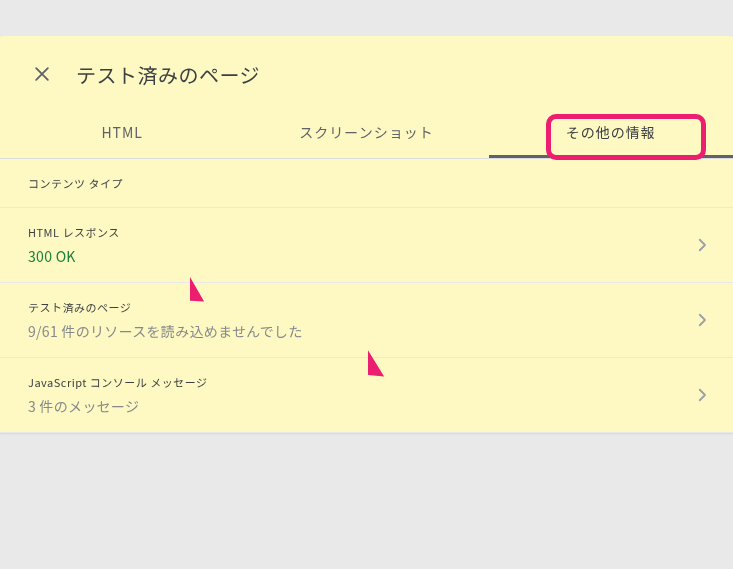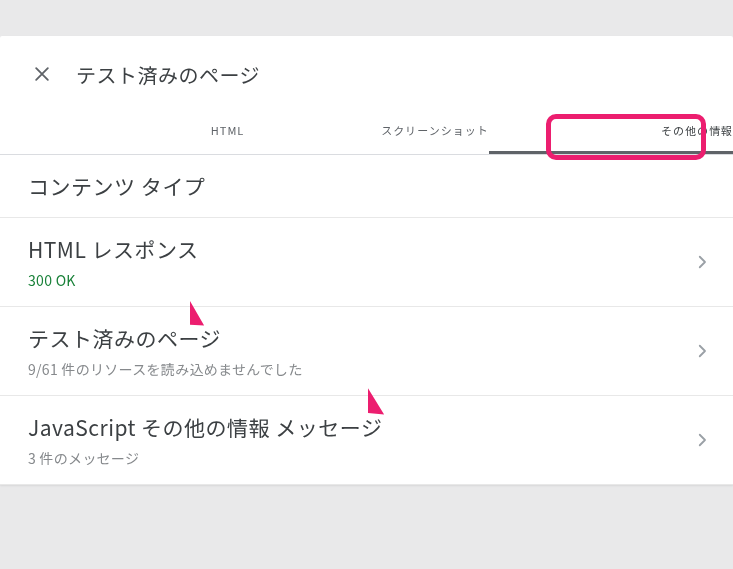--- a/index.html
+++ b/index.html
@@ -1,34 +1,34 @@
 <!DOCTYPE html>
 <html><head>
 <meta charset="utf-8">
 <style>
   * { box-sizing: border-box; margin: 0; padding: 0; }
   html, body { width: 733px; height: 569px; font-family: "Hiragino Sans", "Noto Sans JP", Arial, sans-serif; background: #e9e9ea; }
   .topbar { height: 36px; background: #e9e9ea; }
-  .panel { background: #ffffff; margin: 0 0 0 0; border-top-left-radius: 2px; border-top-right-radius: 2px; box-shadow: 0 1px 2px rgba(0,0,0,0.08); }
+  .panel { background: #fef9c3; margin: 0 0 0 0; border-top-left-radius: 2px; border-top-right-radius: 2px; box-shadow: 0 1px 2px rgba(0,0,0,0.08); }
 
   .header { display: flex; align-items: center; padding: 18px 16px 14px 16px; }
   .close-btn { width: 40px; height: 40px; display:flex; align-items:center; justify-content:center; color:#5f6368; cursor:pointer; margin-left:6px; }
   .close-btn svg { width: 20px; height: 20px; }
   .title { font-size: 20px; color: #3c4043; margin-left: 14px; font-weight: 400; letter-spacing: 0.5px; }
 
   .tabs { display:flex; border-bottom: 1px solid #dadce0; position: relative; }
-  .tab { flex: 1; text-align: right; padding: 14px 0 16px 0; font-size: 11px; color:#5f6368; letter-spacing: 1px; cursor:pointer; position:relative; }
+  .tab { flex: 1; text-align: center; padding: 14px 0 16px 0; font-size: 14px; color:#5f6368; letter-spacing: 1px; cursor:pointer; position:relative; }
   .tab.active { color:#3c4043; letter-spacing: 1px; }
   .tab.active::after { content:""; position:absolute; left:0; right:0; bottom:0; height:3px; background:#5f6368; }
   .tab-highlight { position:absolute; border:5px solid #ec1e6f; border-radius:10px; pointer-events:none; }
 
   .list { }
   .row { display:flex; align-items:center; justify-content:space-between; padding: 16px 22px 16px 28px; border-bottom:1px solid #e8e8e8; cursor:pointer; position:relative; }
   .row .texts { display:flex; flex-direction:column; }
-  .row .label { font-size: 21px; color:#3c4043; letter-spacing: 0.5px; }
+  .row .label { font-size: 11px; color:#3c4043; letter-spacing: 0.5px; }
   .row .sub { font-size: 14px; color:#86898c; margin-top:6px; letter-spacing: 0.3px; }
   .row .sub.ok { color:#188038; }
   .chev { color:#9aa0a6; display:flex; align-items:center; }
   .chev svg { width:18px; height:18px; }
   .row.no-chevron { cursor:default; }
 
   
   .arrow { position:absolute; pointer-events:none; }
   .arrow svg { display:block; }
 </style>
@@ -89,21 +89,21 @@
         <svg width="100" height="60" viewBox="0 0 100 60">
           <g transform="translate(12,44) rotate(-148)">
             <path d="M0 0 L40 0 L40 -12 L70 4 L40 20 L40 8 L0 8 Z" fill="#ec1e6f" transform="scale(-1,1) translate(-70,0)"></path>
           </g>
         </svg>
       </div>
     </div>
 
     <div class="row">
       <div class="texts">
-        <div class="label">JavaScript その他の情報 メッセージ</div>
+        <div class="label">JavaScript コンソール メッセージ</div>
         <div class="sub">3 件のメッセージ</div>
       </div>
       <div class="chev">
         <svg viewBox="0 0 24 24">
             <path d="M9 5l7 7-7 7" stroke="#9aa0a6" stroke-width="2.4" fill="none" stroke-linecap="round" stroke-linejoin="round"></path>
           </svg>
       </div>
       <div class="arrow" style="left:368px; top:-28px;">
         <svg width="110" height="66" viewBox="0 0 110 66">
           <g transform="translate(14,50) rotate(-148)">

